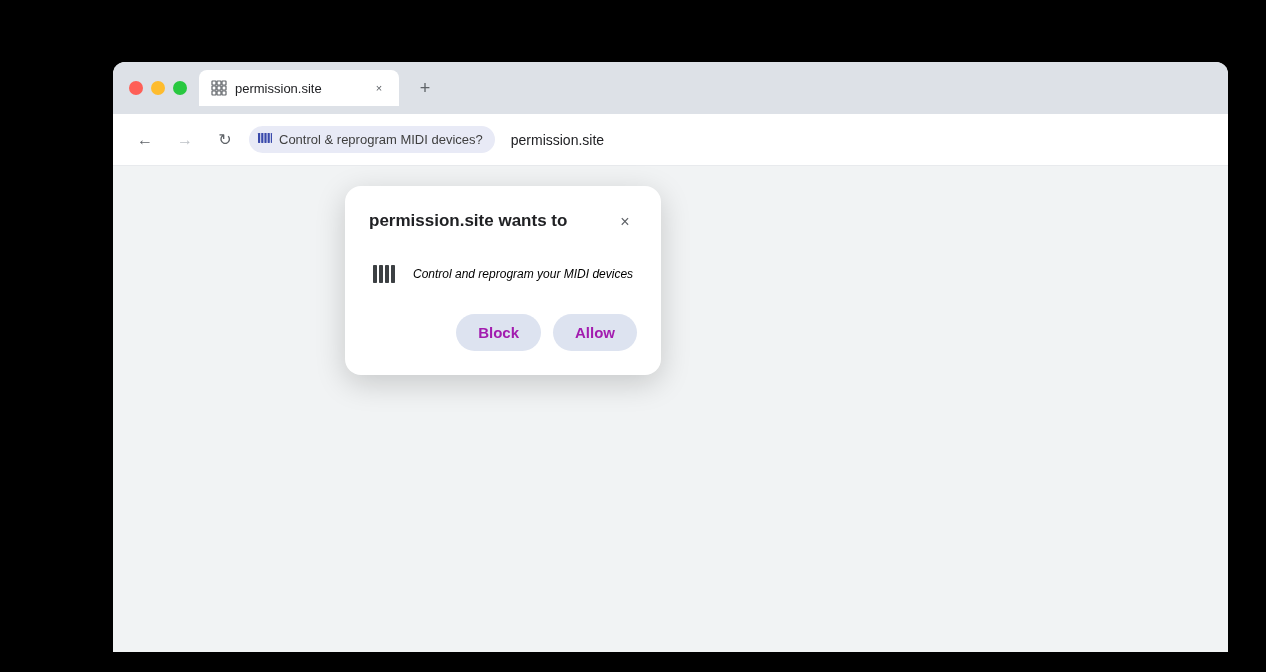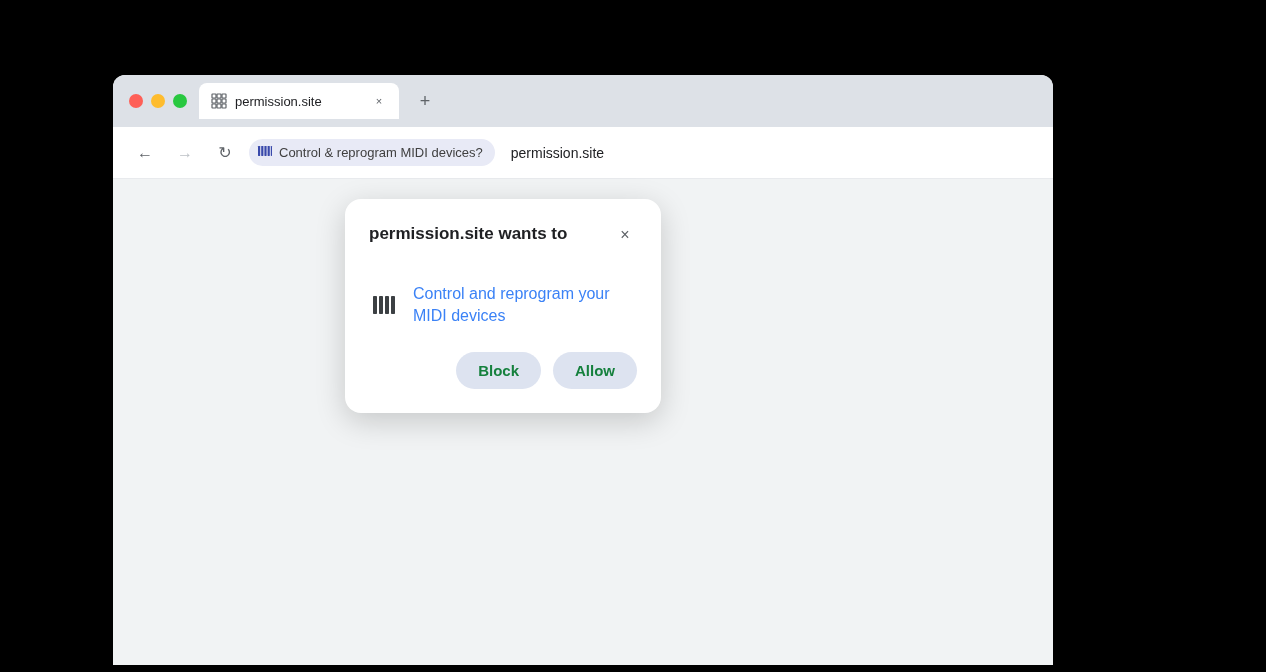--- a/index.html
+++ b/index.html
@@ -8,22 +8,22 @@
       width: 1266px;
       height: 672px;
       background: #000;
       font-family: -apple-system, BlinkMacSystemFont, 'Segoe UI', sans-serif;
       overflow: hidden;
     }
 
     .browser-window {
       position: absolute;
       left: 113px;
-      top: 75px;
-      width: 940px;
+      top: 62px;
+      width: 1115px;
       height: 590px;
       background: #f1f3f4;
       border-radius: 12px 12px 0 0;
       overflow: hidden;
     }
 
     
     .title-bar {
       background: #dde1e7;
       height: 52px;
@@ -169,21 +169,21 @@
       background: #ffffff;
       border-radius: 16px;
       box-shadow: 0 8px 30px rgba(0,0,0,0.18);
       padding: 24px;
     }
 
     .dialog-header {
       display: flex;
       justify-content: space-between;
       align-items: flex-start;
-      margin-bottom: 36px;
+      margin-bottom: 24px;
     }
 
     .dialog-title {
       font-size: 17px;
       font-weight: 600;
       color: #202124;
       line-height: 1.3;
     }
 
     .dialog-close {
@@ -214,40 +214,41 @@
       justify-content: center;
       flex-shrink: 0;
     }
 
     .midi-icon svg {
       width: 28px;
       height: 28px;
     }
 
     .permission-text {
-      font-size: 16px;
-      color: #3b82f6;
+      font-size: 12px;
+      color: #000000;
       line-height: 1.4;
+      font-style: italic;
     }
 
     .dialog-buttons {
       display: flex;
       gap: 12px;
       justify-content: flex-end;
     }
 
     .dialog-btn {
       padding: 10px 22px;
       border-radius: 20px;
       border: none;
       font-size: 15px;
       font-weight: 600;
       cursor: pointer;
       background: #dde3f0;
-      color: #15803d;
+      color: #a21caf;
     }
   </style>
 </head>
 <body>
 
 <div class="browser-window">
 
   <div class="title-bar">
     <div class="traffic-lights">
       <div class="traffic-light close"></div>

